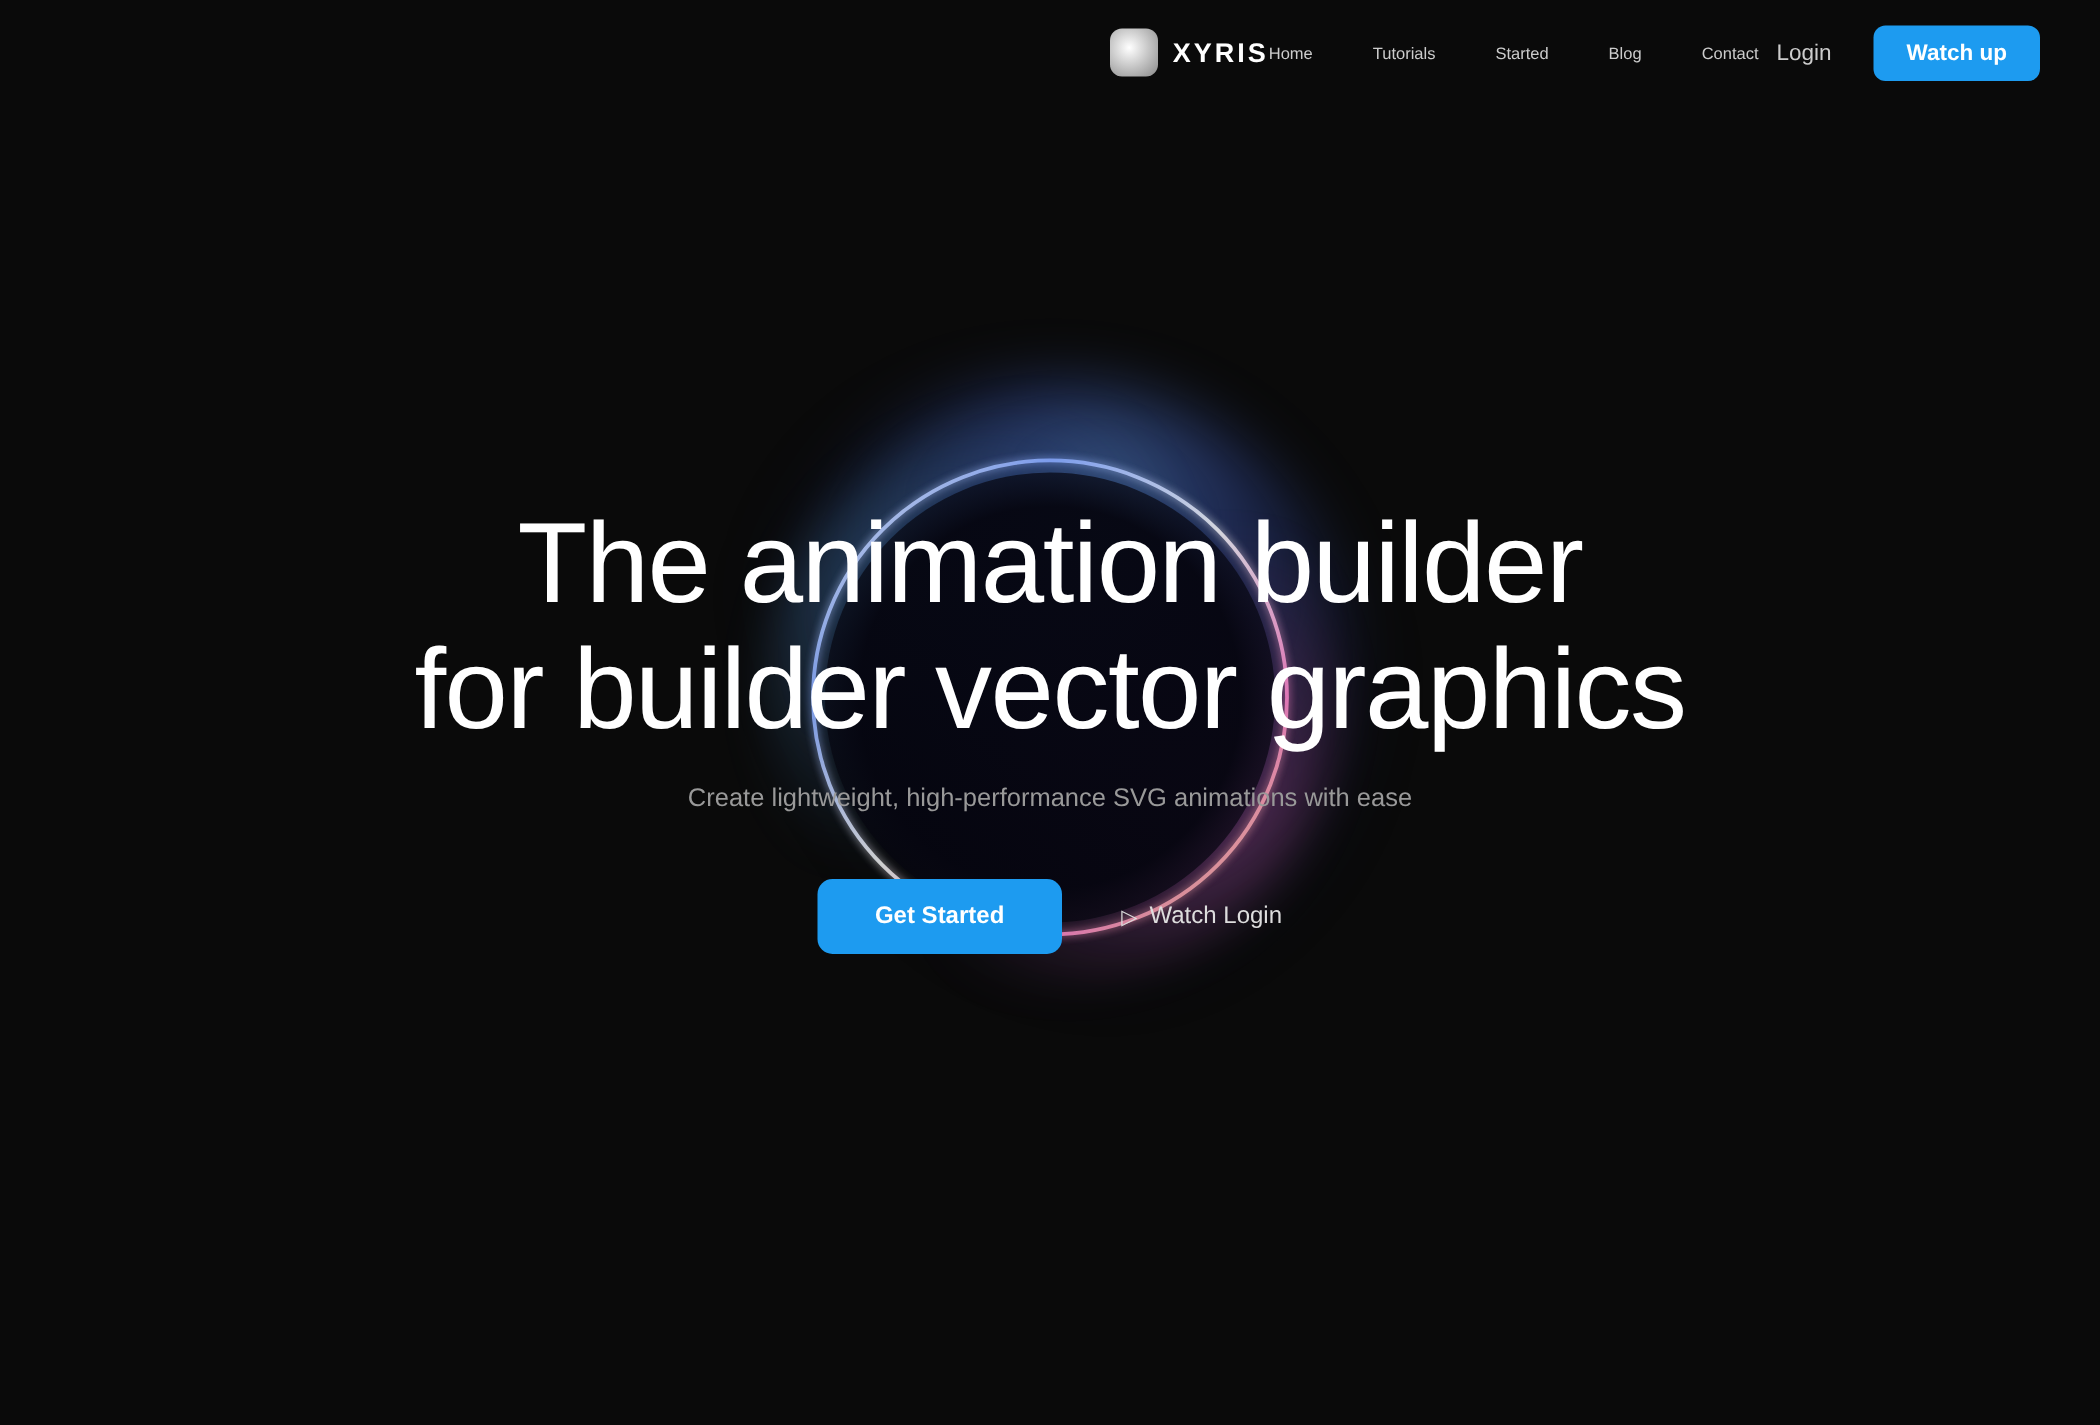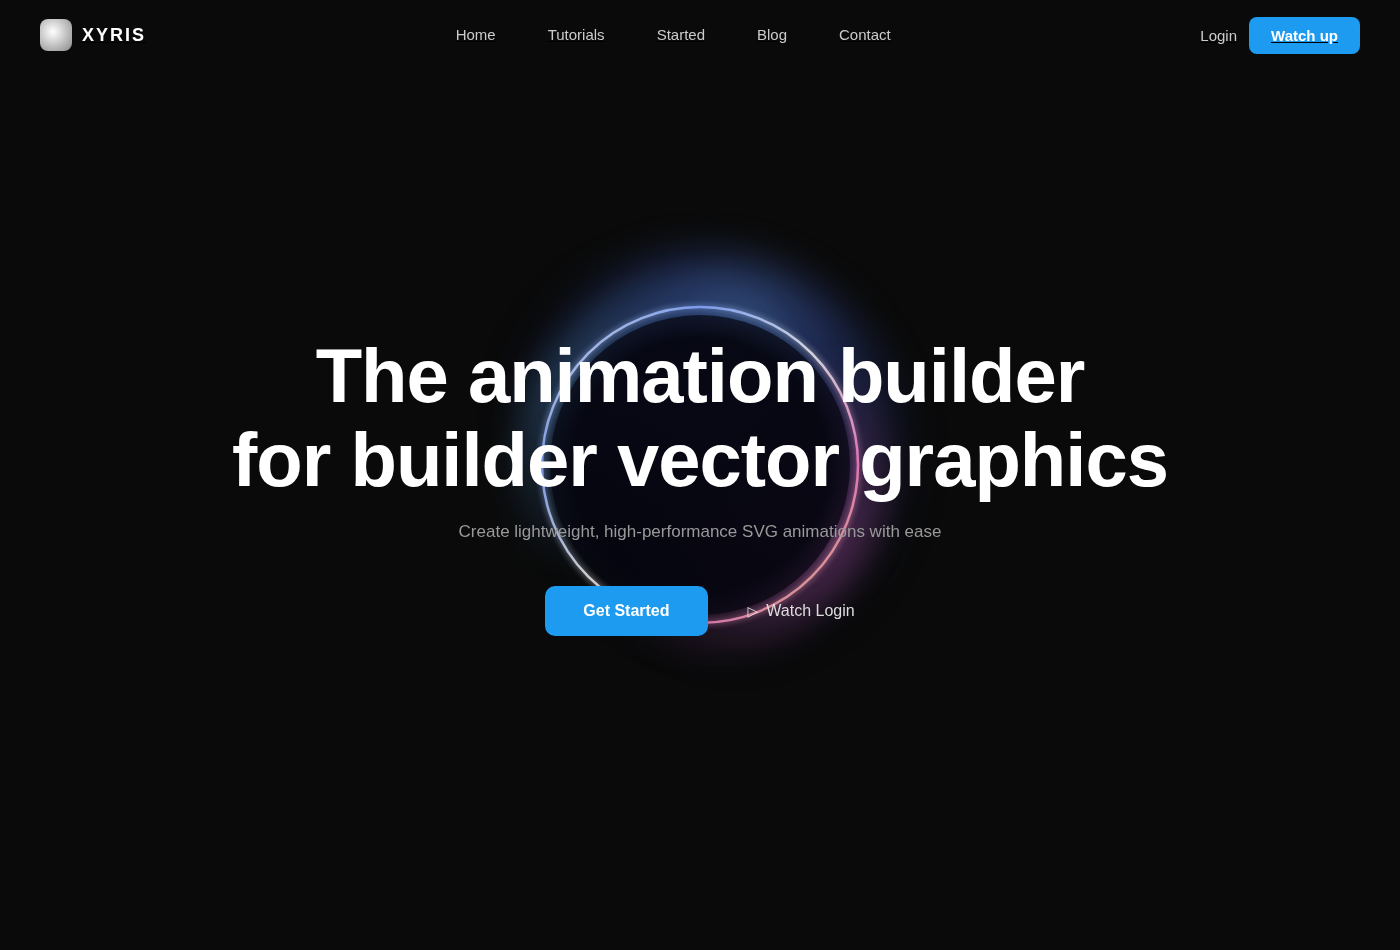--- a/index.html
+++ b/index.html
@@ -19,24 +19,23 @@
 
     
     .navbar {
       position: absolute;
       top: 0;
       left: 0;
       right: 0;
       height: 70px;
       display: flex;
       align-items: center;
-      justify-content: space-between;
+      justify-content: flex-end;
       padding: 0 40px;
       z-index: 10;
-      text-decoration: underline;
     }
 
     .logo-area {
       display: flex;
       align-items: center;
       gap: 10px;
     }
 
     .logo-icon {
       width: 32px;
@@ -55,29 +54,29 @@
     .nav-links {
       display: flex;
       align-items: center;
       gap: 40px;
       list-style: none;
     }
 
     .nav-links a {
       color: #cccccc;
       text-decoration: none;
-      font-size: 15px;
+      font-size: 11px;
       font-weight: 400;
       transition: color 0.2s;
-      margin-left: 12px;
     }
 
     .nav-actions {
       display: flex;
       align-items: center;
+      gap: 16px;
     }
 
     .login-btn {
       color: #cccccc;
       background: none;
       border: none;
       font-size: 15px;
       cursor: pointer;
       padding: 8px 12px;
     }
@@ -167,21 +166,21 @@
 
     
     .hero-content {
       position: relative;
       z-index: 5;
       padding-top: 20px;
     }
 
     .hero-title {
       font-size: 76px;
-      font-weight: 700;
+      font-weight: 400;
       color: #ffffff;
       line-height: 1.1;
       letter-spacing: -1px;
       margin-bottom: 20px;
     }
 
     .hero-subtitle {
       font-size: 17px;
       color: #999999;
       margin-bottom: 44px;

